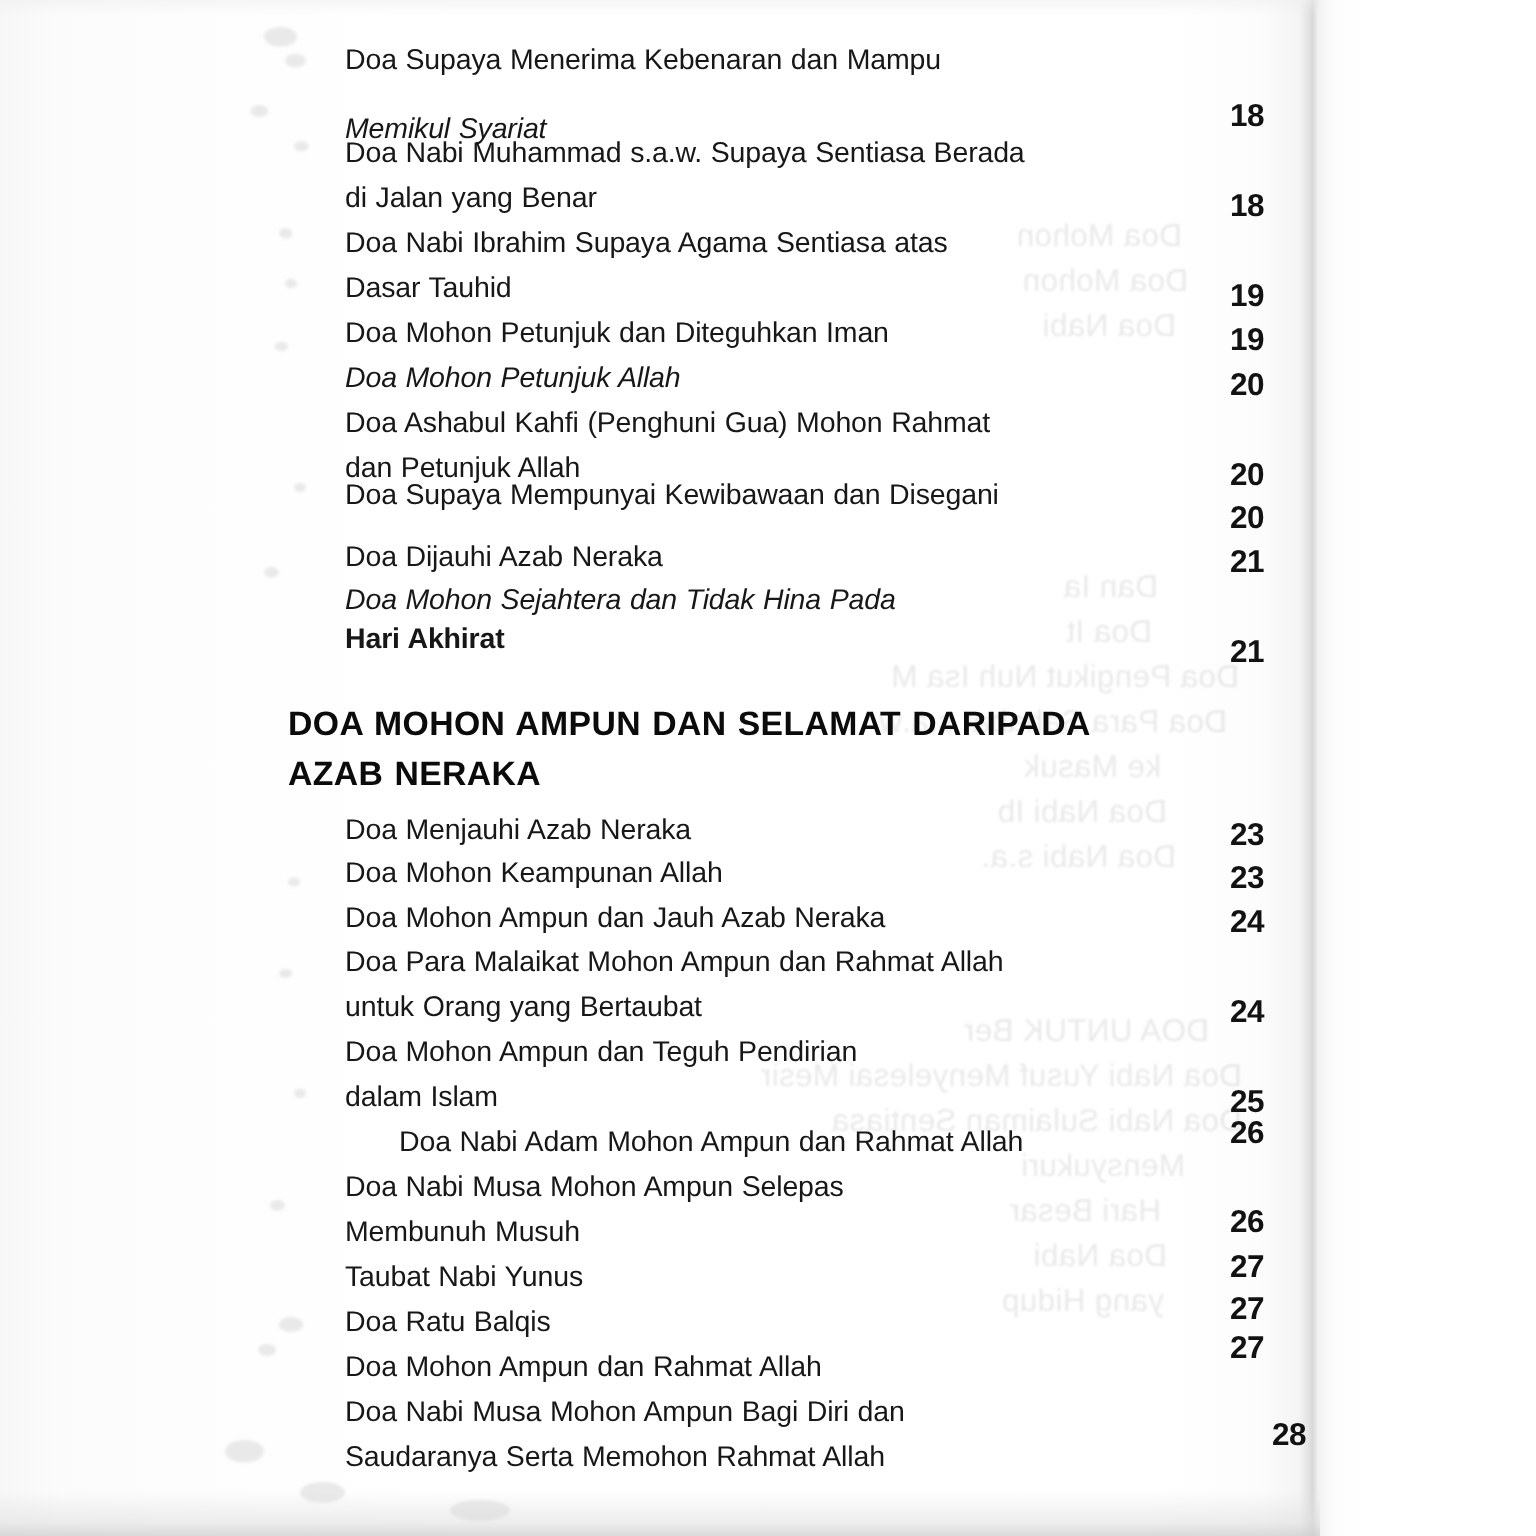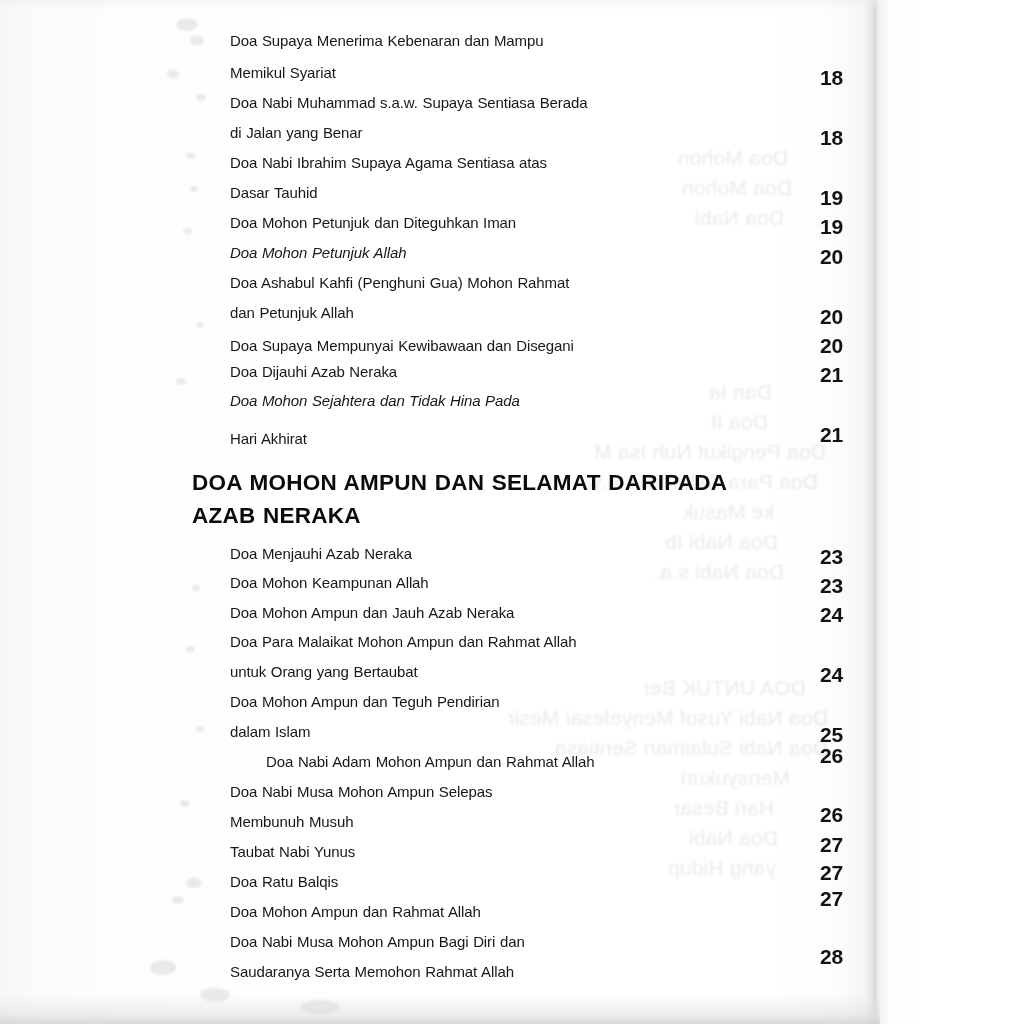--- a/index.html
+++ b/index.html
@@ -92,21 +92,21 @@
     left: 0;
     top: 0;
     width: 1024px;
     height: 1024px;
   }
 
   .toc-line {
     position: absolute;
     left: 230px;
     white-space: nowrap;
-    font-size: 15px;
+    font-size: 19px;
     line-height: 22.5px;
     color: #171717;
     letter-spacing: -0.1px;
     word-spacing: 0.6px;
   }
 
   .toc-page {
     position: absolute;
     left: 820px;
     width: 34px;
@@ -172,49 +172,49 @@
   <div class="ghost-line" style="left:196px; top:736px;">Doa Nabi Sulaiman Sentiasa</div>
   <div class="ghost-line" style="left:234px; top:766px;">Mensyukuri</div>
   <div class="ghost-line" style="left:250px; top:796px;">Hari Besar</div>
   <div class="ghost-line" style="left:246px; top:826px;">Doa Nabi</div>
   <div class="ghost-line" style="left:248px; top:856px;">yang Hidup</div>
 </div>
 
 <div id="toc">
 
   <div class="toc-line" style="top:30px;">Doa Supaya Menerima Kebenaran dan Mampu</div>
-  <div class="toc-line" style="top:62px;">Memikul Syariat</div>
+  <div class="toc-line" style="top:76px;font-style:italic;">Memikul Syariat</div>
   <div class="toc-page" style="top:67px;">18</div>
 
   <div class="toc-line" style="top:122px;">di Jalan yang Benar</div>
   <div class="toc-line" style="top:92px;">Doa Nabi Muhammad s.a.w. Supaya Sentiasa Berada</div>
   <div class="toc-page" style="top:127px;">18</div>
 
   <div class="toc-line" style="top:152px;text-align:right;">Doa Nabi Ibrahim Supaya Agama Sentiasa atas</div>
   <div class="toc-line" style="top:182px;">Dasar Tauhid</div>
   <div class="toc-page" style="top:187px;">19</div>
 
   <div class="toc-line" style="top:212px;">Doa Mohon Petunjuk dan Diteguhkan Iman</div>
   <div class="toc-page" style="top:216px;">19</div>
 
   <div class="toc-line" style="top:242px;font-style:italic;">Doa Mohon Petunjuk Allah</div>
   <div class="toc-page" style="top:246px;">20</div>
 
   <div class="toc-line" style="top:272px;">Doa Ashabul Kahfi (Penghuni Gua) Mohon Rahmat</div>
   <div class="toc-line" style="top:302px;">dan Petunjuk Allah</div>
   <div class="toc-page" style="top:306px;">20</div>
 
-  <div class="toc-line" style="top:335px;">Doa Supaya Mempunyai Kewibawaan dan Disegani</div>
+  <div class="toc-line" style="top:320px;">Doa Supaya Mempunyai Kewibawaan dan Disegani</div>
   <div class="toc-page" style="top:335px;">20</div>
 
   <div class="toc-line" style="top:361px;">Doa Dijauhi Azab Neraka</div>
   <div class="toc-page" style="top:364px;">21</div>
 
   <div class="toc-line" style="top:390px;font-style:italic;">Doa Mohon Sejahtera dan Tidak Hina Pada</div>
-  <div class="toc-line" style="top:428px;">Hari Akhirat</div>
+  <div class="toc-line" style="top:416px;font-weight:bold;">Hari Akhirat</div>
   <div class="toc-page" style="top:424px;">21</div>
 
   <div class="toc-heading" style="top:472px;">DOA MOHON AMPUN DAN SELAMAT DARIPADA</div>
   <div class="toc-heading" style="top:505px;">AZAB NERAKA</div>
 
   <div class="toc-line" style="top:543px;">Doa Menjauhi Azab Neraka</div>
   <div class="toc-page" style="top:546px;">23</div>
 
   <div class="toc-line" style="top:572px;">Doa Mohon Keampunan Allah</div>
   <div class="toc-page" style="top:575px;">23</div>
@@ -241,15 +241,15 @@
   <div class="toc-page" style="top:834px;">27</div>
 
   <div class="toc-line" style="top:871px;">Doa Ratu Balqis</div>
   <div class="toc-page" style="top:862px;">27</div>
 
   <div class="toc-line" style="top:901px;">Doa Mohon Ampun dan Rahmat Allah</div>
   <div class="toc-page" style="top:888px;">27</div>
 
   <div class="toc-line" style="top:931px;">Doa Nabi Musa Mohon Ampun Bagi Diri dan</div>
   <div class="toc-line" style="top:961px;">Saudaranya Serta Memohon Rahmat Allah</div>
-  <div class="toc-page" style="top:946px;">28</div>
+  <div class="toc-page" style="top:946px;margin-left:28px;">28</div>
 
 </div>
 
 </body></html>

